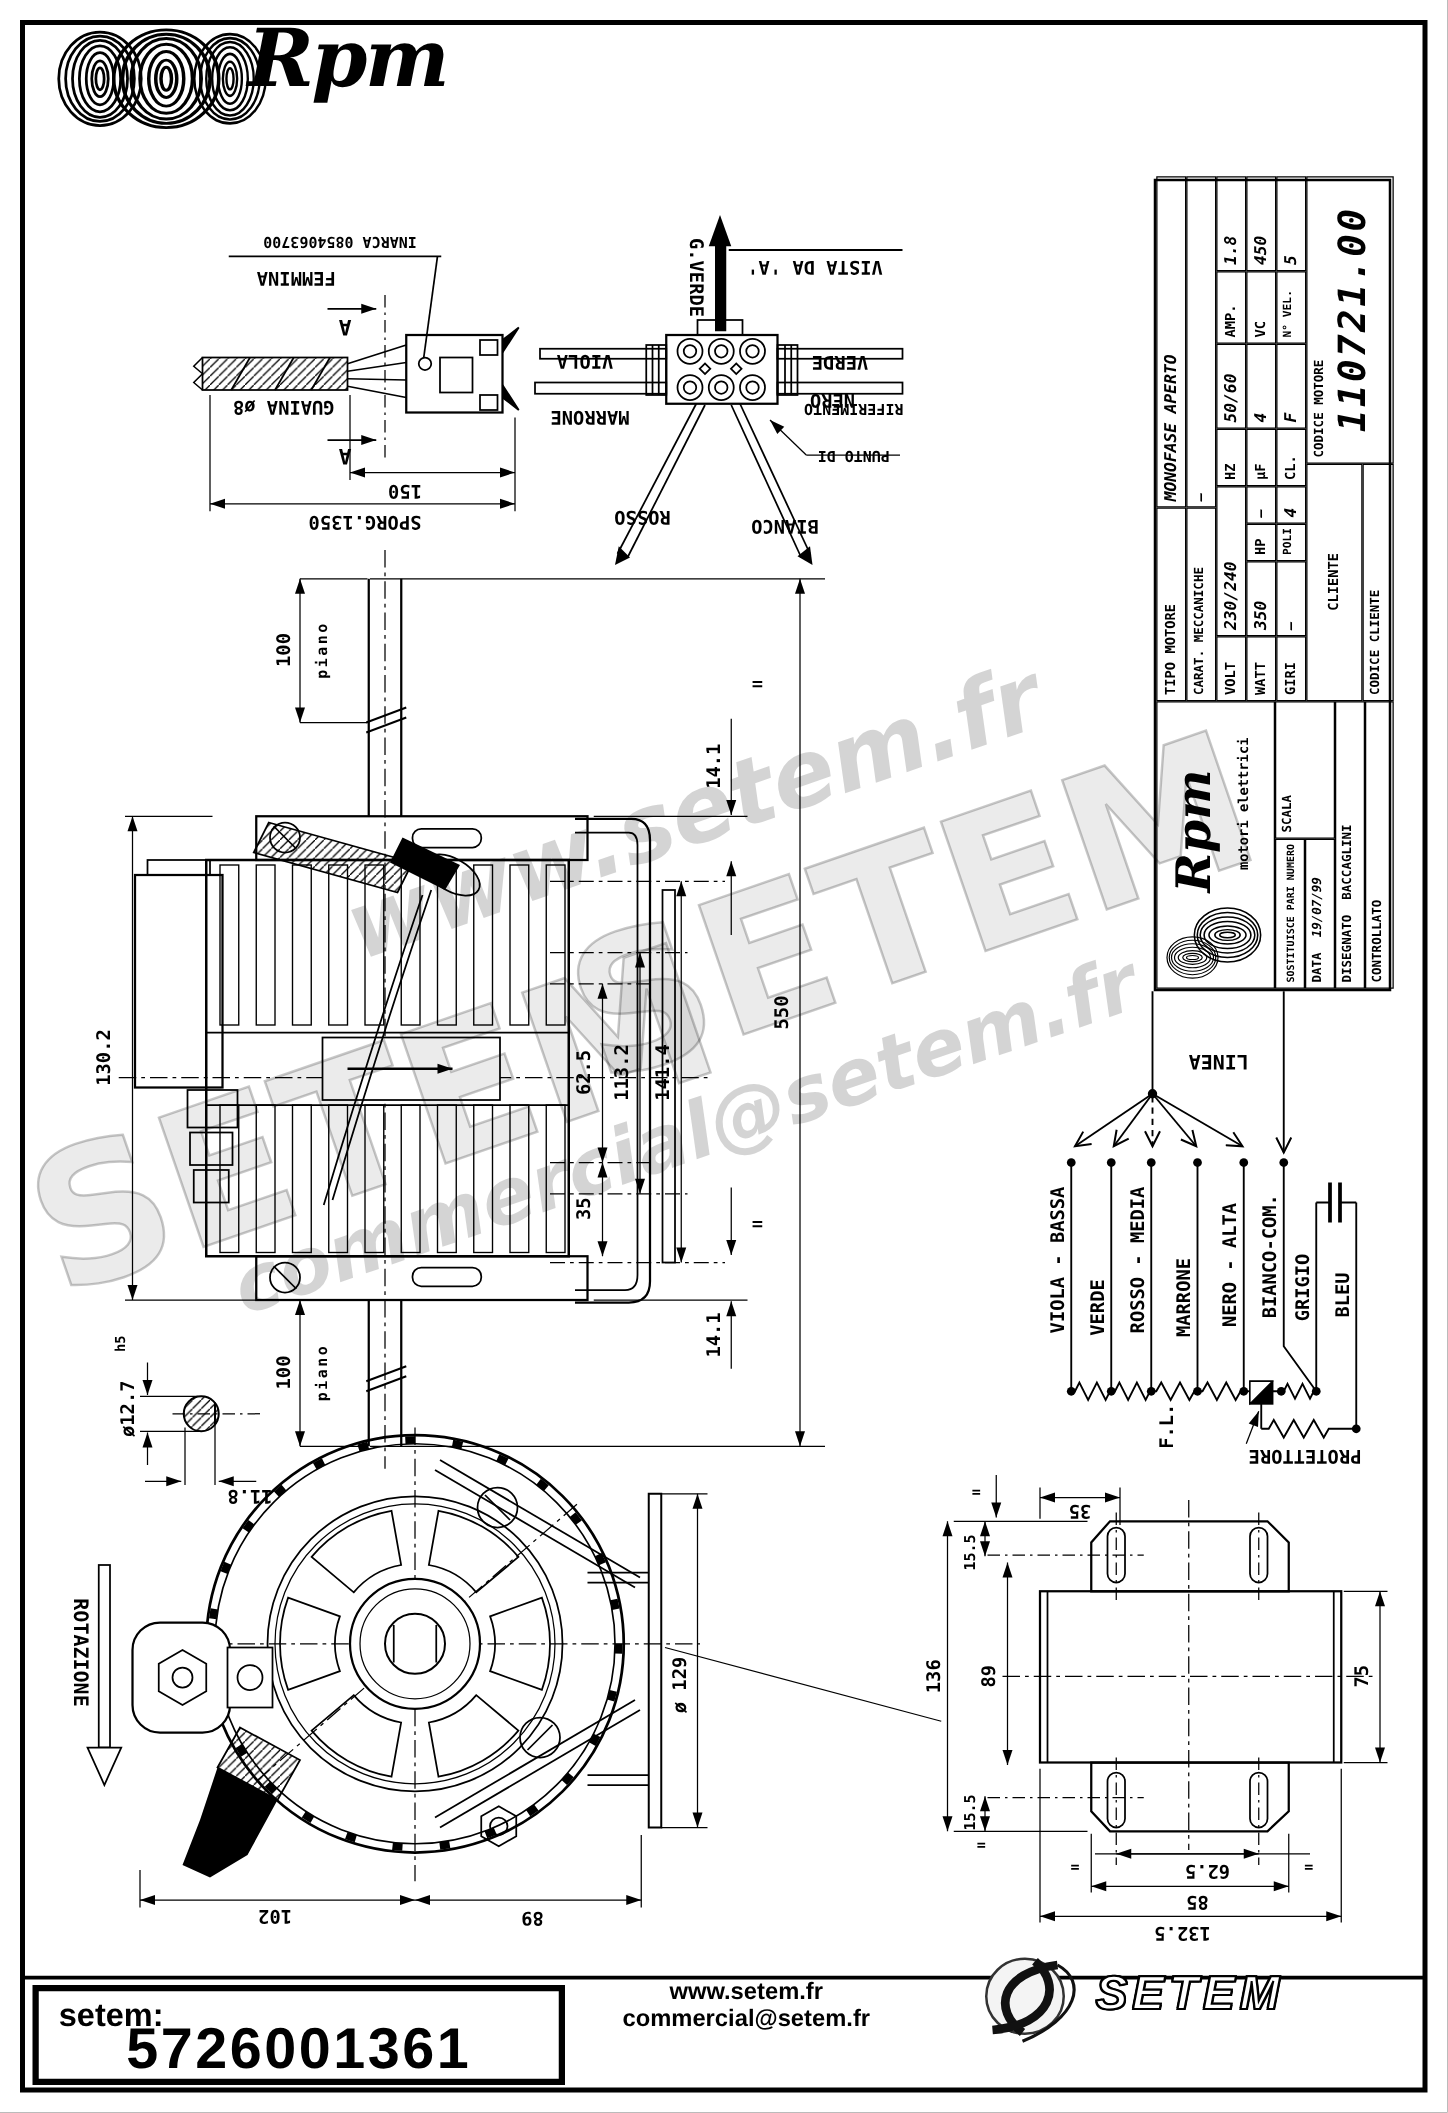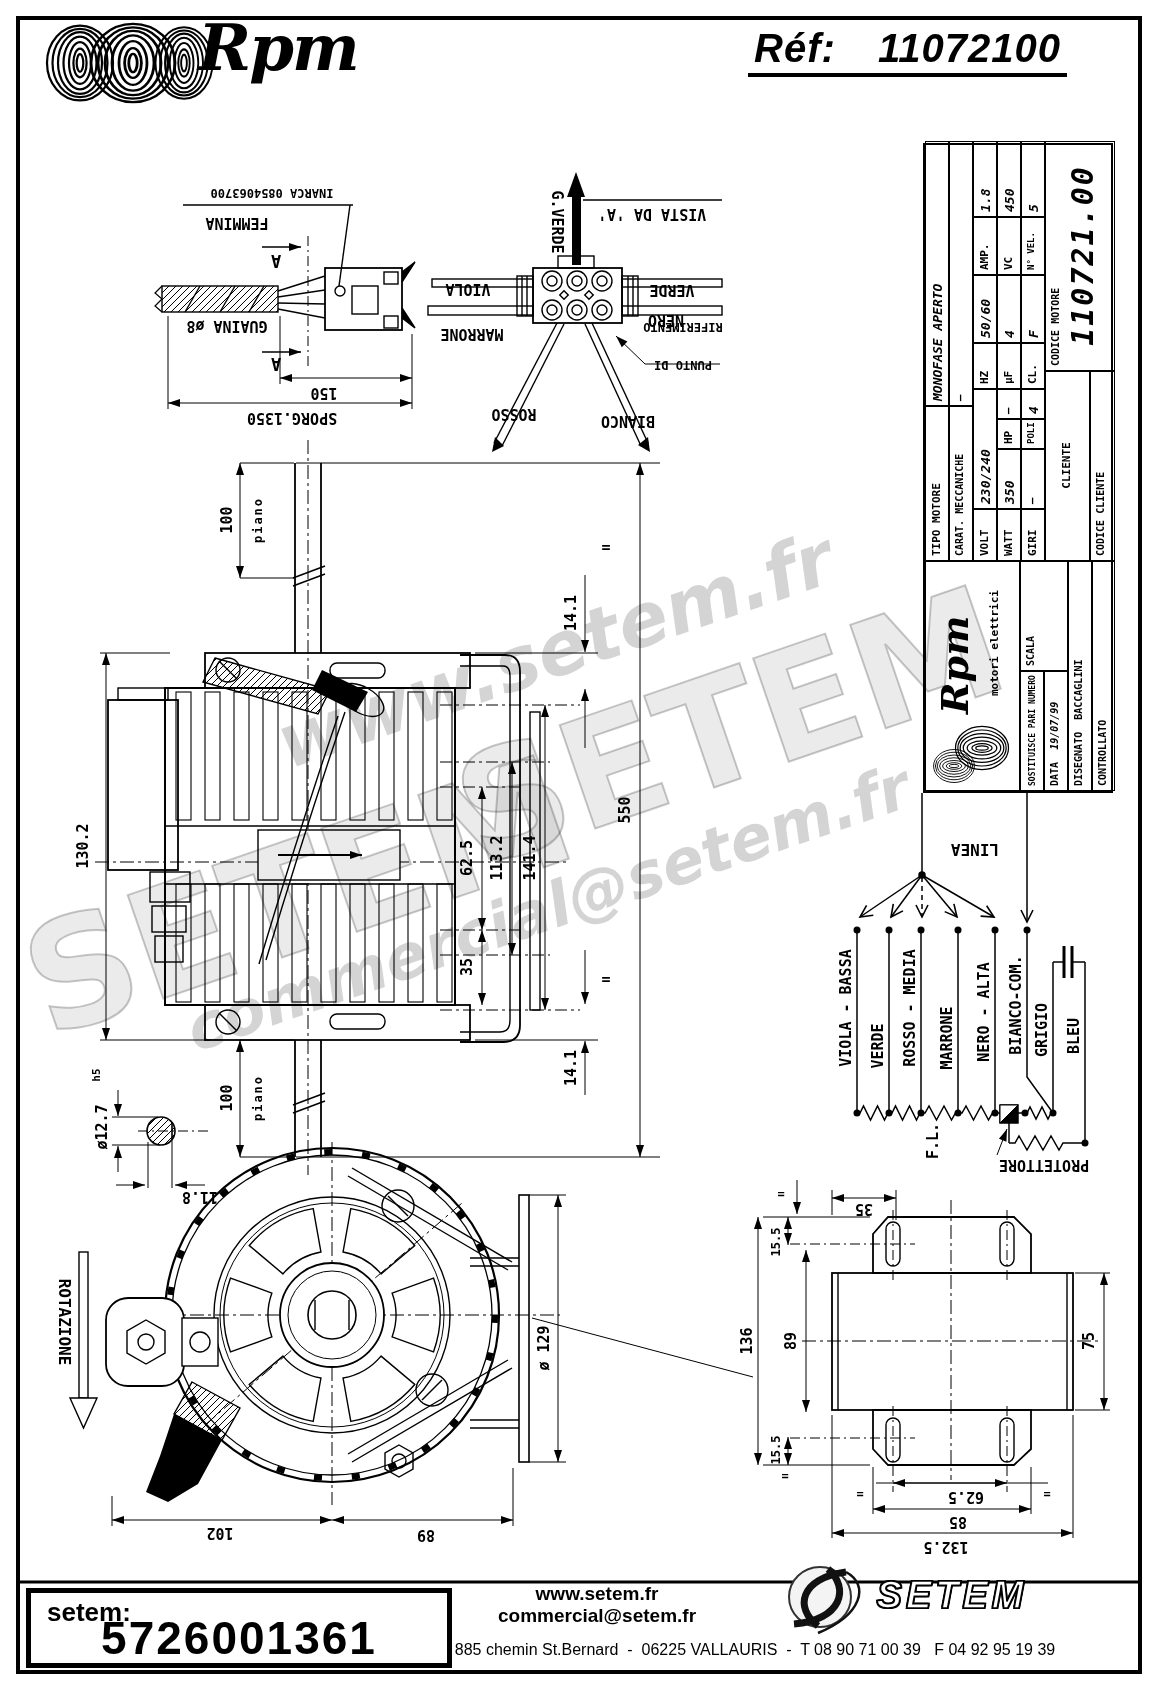--- a/index.html
+++ b/index.html
@@ -425,25 +425,20 @@
   <path d="M846,1572 C870,1585 862,1615 818,1633" stroke="#111" stroke-width="2.5"></path>
 </g>
 </svg>
 
 <div class="wm wm-txt" style="left:555px;top:650px;font-size:74px;transform:translate(-50%,-50%) rotate(-19deg);">www.setem.fr</div>
 <div class="wm wm-big" style="left:730px;top:727px;font-size:150px;transform:translate(-50%,-50%) rotate(-19deg);">SETEM</div>
 <div class="wm wm-big" style="left:298px;top:897px;font-size:150px;transform:translate(-50%,-50%) rotate(-19deg);">SETEM</div>
 <div class="wm wm-txt" style="left:548px;top:908px;font-size:62px;transform:translate(-50%,-50%) rotate(-19deg);">commercial@setem.fr</div>
 
 <div id="brand">Rpm</div>
-<div id="refbox">
-  <span>Réf:</span>
-  <span style="display:inline-block;width:18px;"></span>
-  <span>11072100</span>
-</div>
 
 <div id="spec">
 
   <div class="cell" style="left:0;top:0;width:230px;height:95px;">
     <svg width="70" height="82" viewBox="0 0 70 82" fill="none" stroke="#000" stroke-width="1.6">
       <use href="#c1" transform="translate(20,24) scale(0.55,0.6)"></use>
       <use href="#c1" transform="translate(38,52) scale(0.72,0.78)"></use>
     </svg>
     <div style="position:absolute;left:76px;top:6px;font:italic 700 38px 'DejaVu Serif',serif;">Rpm</div>
     <div style="position:absolute;left:94px;top:62px;font:700 11px 'DejaVu Sans Mono',monospace;">motori elettrici</div>
@@ -566,16 +561,15 @@
 <div class="lb tr" style="left:1075px;top:1036px;">BLEU</div>
 <div class="lb tr" style="left:934px;top:1141px;">F.L.</div>
 <div class="lb tf" style="left:1044px;top:1164px;">PROTETTORE</div>
 
 <div id="codebox">
   <div class="ft" style="position:absolute;left:16px;top:4px;font-size:26px;font-weight:700;">setem:</div>
   <div class="ft" style="position:absolute;left:0;right:0;top:18px;text-align:center;font-size:46px;font-weight:700;letter-spacing:2px;">5726001361</div>
 </div>
 <div class="lb tc ft" style="left:597px;top:1594px;font-size:19px;font-weight:700;">www.setem.fr</div>
 <div class="lb tc ft" style="left:597px;top:1616px;font-size:19px;font-weight:700;">commercial@setem.fr</div>
-<div class="lb tc ft" style="left:755px;top:1650px;font-size:16px;font-weight:400;">885 chemin St.Bernard  -  06225 VALLAURIS  -  T 08 90 71 00 39   F 04 92 95 19 39</div>
 <div class="lb tc ft" style="left:952px;top:1596px;font-size:38px;font-style:italic;font-weight:700;letter-spacing:4px;color:#fff;-webkit-text-stroke:1.6px #000;text-shadow:-1px -1px 0 #000,1px -1px 0 #000,-1px 1px 0 #000,1px 1px 0 #000;">SETEM</div>
 
 </div>
 
 </body></html>

